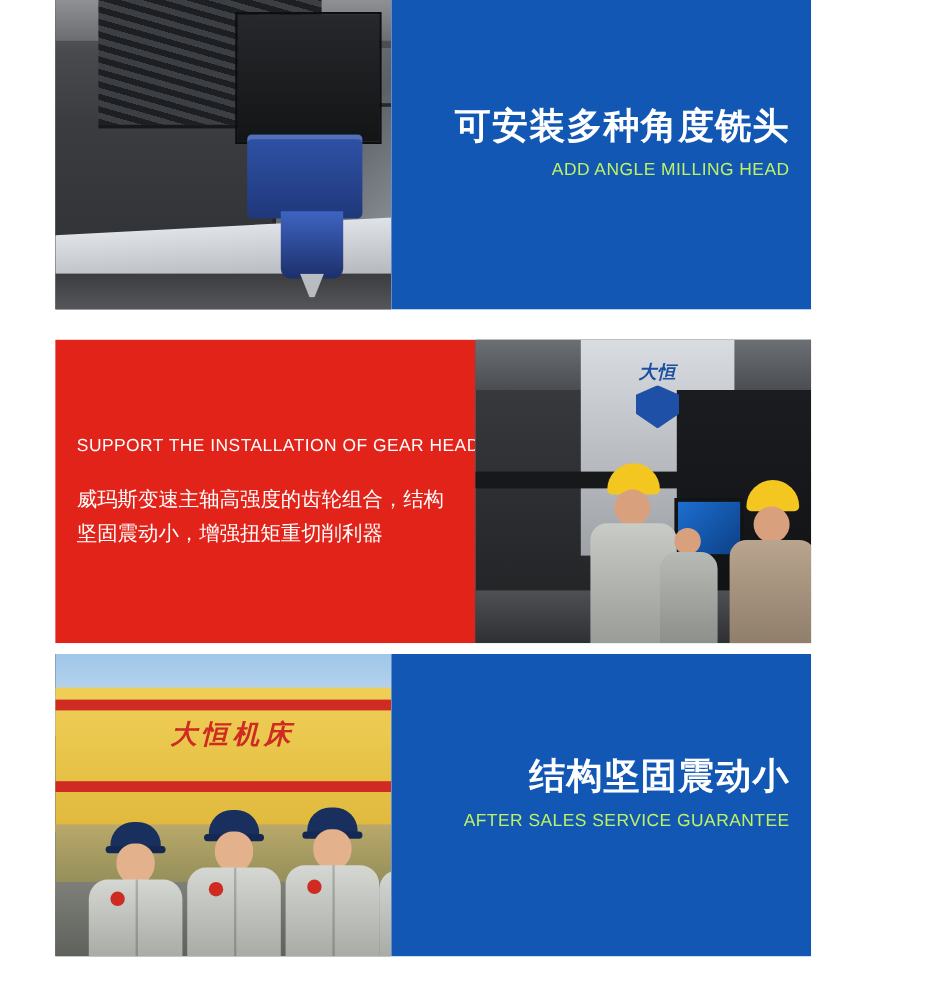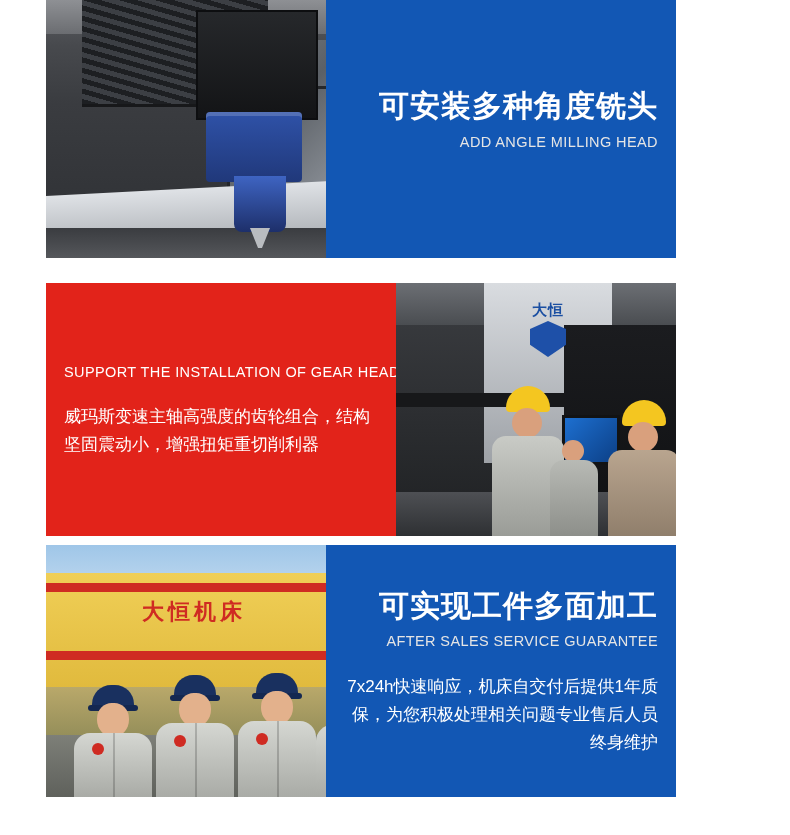--- a/index.html
+++ b/index.html
@@ -28,21 +28,21 @@
     flex-direction: row;
   }
   .row-1 { top: 0px; height: 258px; }
   .row-2 { top: 283px; height: 253px; }
   .row-3 { top: 545px; height: 252px; }
 
   .cell {
     position: relative;
     overflow: hidden;
   }
-  .cell-img { width: 280px; height: 100%; }
+  .cell-img { width: 280px; height: 100%; font-style: italic; }
   .cell-txt { width: 350px; height: 100%; }
 
   
   .panel {
     box-sizing: border-box;
     height: 100%;
     padding: 24px 18px 20px 18px;
     display: flex;
     flex-direction: column;
     justify-content: center;
@@ -57,21 +57,21 @@
     letter-spacing: 1px;
     line-height: 1.15;
     margin: 0 0 10px 0;
     white-space: nowrap;
   }
   .panel-sub {
     font-size: 14.5px;
     letter-spacing: 0.4px;
     line-height: 1.2;
     margin: 0 0 22px 0;
-    color: #e5e5e5;
+    color: #bef264;
     white-space: nowrap;
   }
   .panel-red .panel-sub { color: #ffffff; }
 
   .panel-body {
     font-size: 17px;
     line-height: 1.65;
     margin: 0;
     max-width: 314px;
   }
@@ -276,20 +276,19 @@
         <div>
           <div class="p3-cap" style="left:288px;top:132px;"></div>
           <div class="p3-face" style="left:293px;top:150px;"></div>
           <div class="p3-body" style="left:270px;top:180px;height:72px;"></div>
           <div class="p3-badge" style="left:288px;top:192px;"></div>
         </div>
       </div>
     </div>
     <div class="cell cell-txt">
       <div class="panel panel-blue">
-        <h2 class="panel-title">可实现工件多面加工</h2>
+        <h2 class="panel-title">结构坚固震动小</h2>
         <div class="panel-sub">AFTER SALES SERVICE GUARANTEE</div>
-        <p class="panel-body">7x24h快速响应，机床自交付后提供1年质保，为您积极处理相关问题专业售后人员终身维护</p>
       </div>
     </div>
   </div>
 
 </div>
 
 </body></html>

